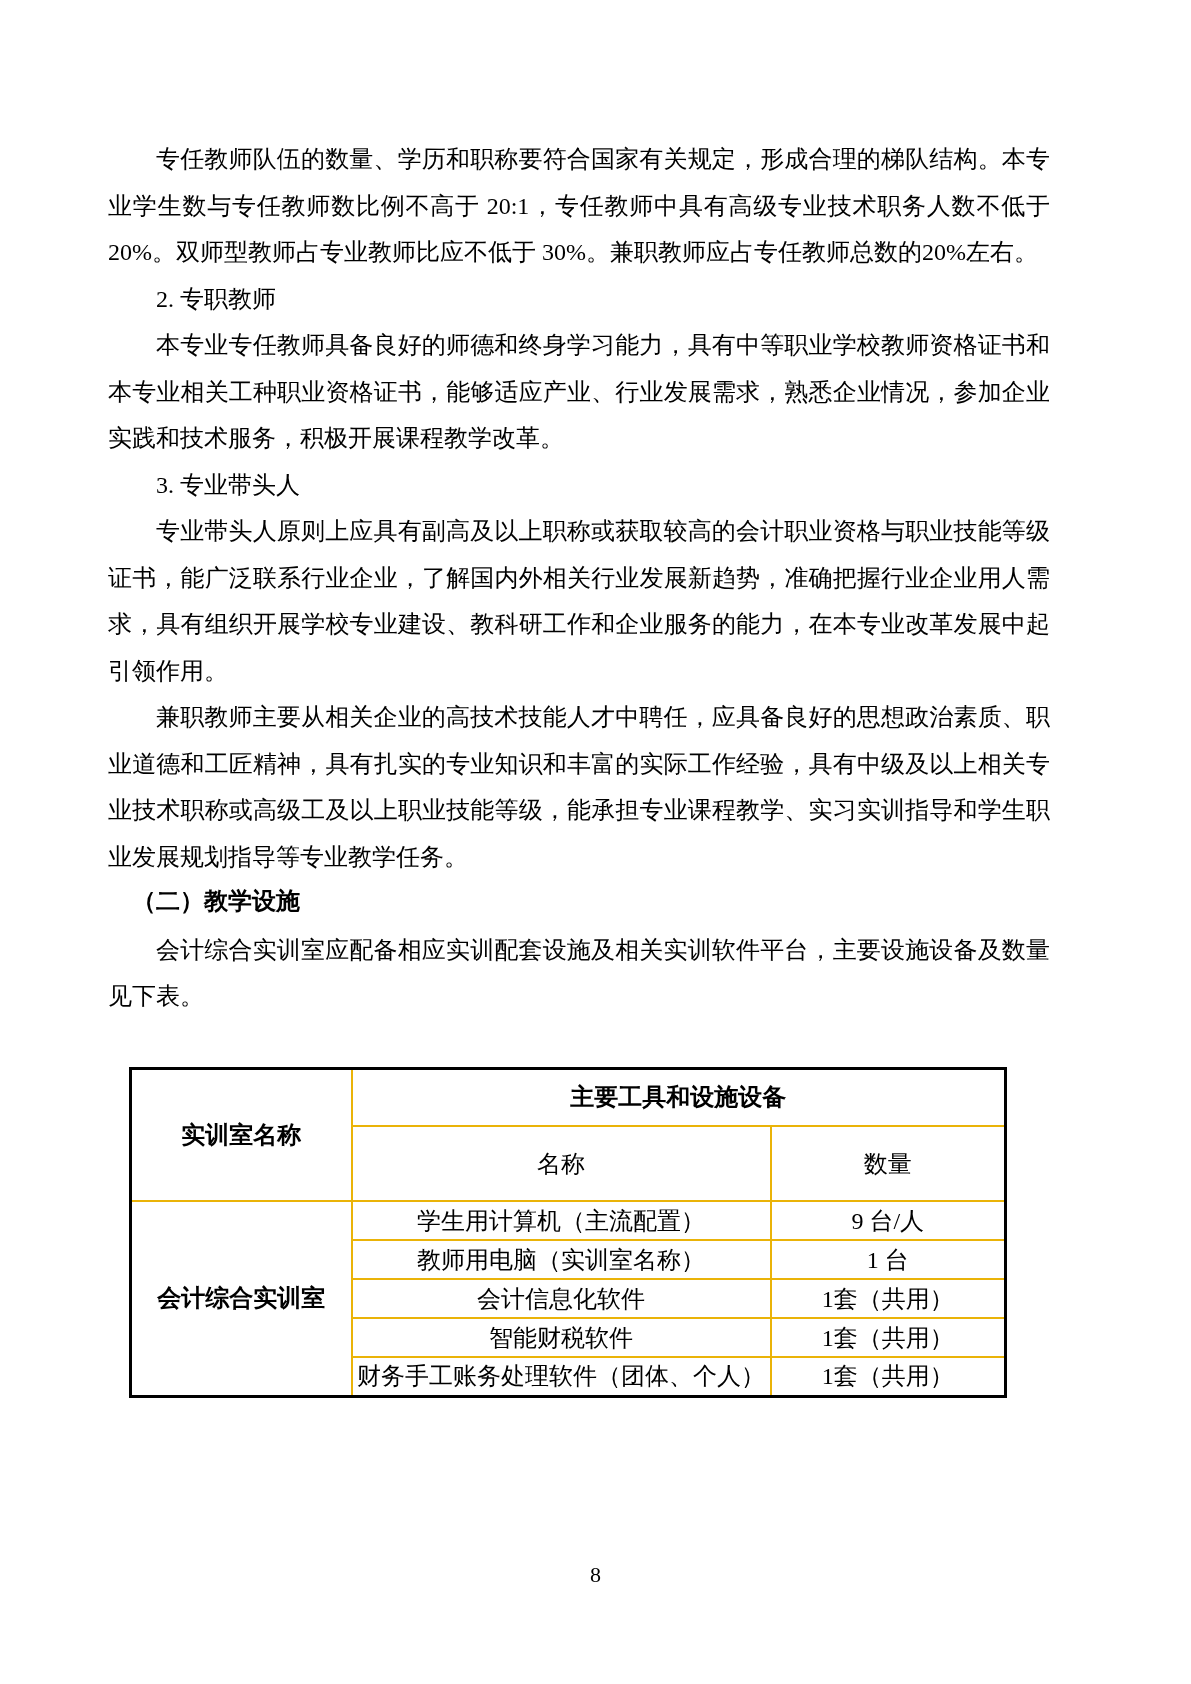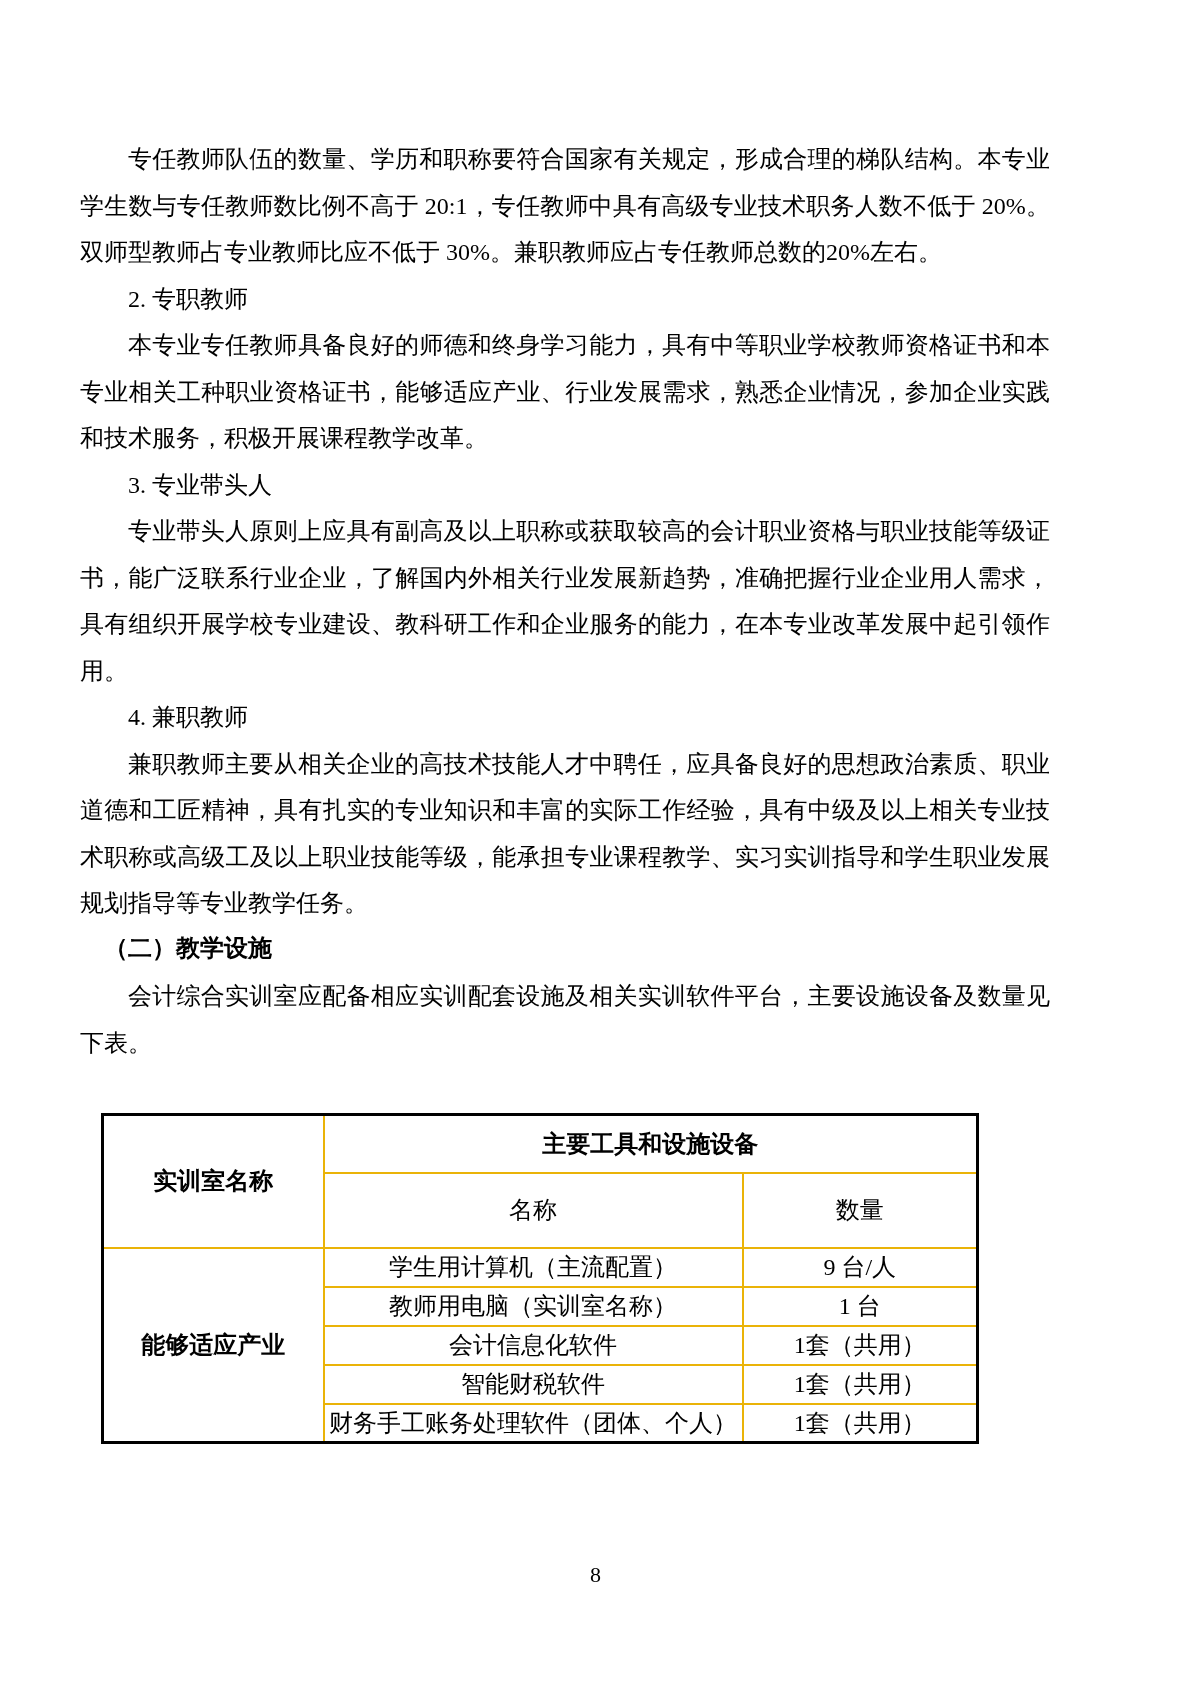--- a/index.html
+++ b/index.html
@@ -8,21 +8,21 @@
     font-family: "Liberation Serif", "DejaVu Serif", serif;
   }
   .page {
     position: relative;
     width: 1191px;
     height: 1684px;
     margin: 0 auto;
     background: #ffffff;
     color: #000000;
     box-sizing: border-box;
-    padding: 136px 141px 0 80px;
+    padding: 136px 141px 0 108px;
     overflow: hidden;
   }
   .para {
     margin: 0;
     font-size: 24px;
     line-height: 46.5px;
     text-align: justify;
     text-indent: 2em;
     font-family: "Liberation Serif", "DejaVu Serif", serif;
   }
@@ -78,21 +78,20 @@
   <p class="para">专任教师队伍的数量、学历和职称要符合国家有关规定，形成合理的梯队结构。本专业学生数与专任教师数比例不高于 20:1，专任教师中具有高级专业技术职务人数不低于 20%。双师型教师占专业教师比应不低于 30%。兼职教师应占专任教师总数的20%左右。</p>
 
   <p class="para">2. 专职教师</p>
 
   <p class="para">本专业专任教师具备良好的师德和终身学习能力，具有中等职业学校教师资格证书和本专业相关工种职业资格证书，能够适应产业、行业发展需求，熟悉企业情况，参加企业实践和技术服务，积极开展课程教学改革。</p>
 
   <p class="para">3. 专业带头人</p>
 
   <p class="para">专业带头人原则上应具有副高及以上职称或获取较高的会计职业资格与职业技能等级证书，能广泛联系行业企业，了解国内外相关行业发展新趋势，准确把握行业企业用人需求，具有组织开展学校专业建设、教科研工作和企业服务的能力，在本专业改革发展中起引领作用。</p>
 
-  <p class="para">4. 兼职教师</p>
 
   <p class="para">兼职教师主要从相关企业的高技术技能人才中聘任，应具备良好的思想政治素质、职业道德和工匠精神，具有扎实的专业知识和丰富的实际工作经验，具有中级及以上相关专业技术职称或高级工及以上职业技能等级，能承担专业课程教学、实习实训指导和学生职业发展规划指导等专业教学任务。</p>
 
   <p class="section-heading">（二）教学设施</p>
 
 
   <p class="para">会计综合实训室应配备相应实训配套设施及相关实训软件平台，主要设施设备及数量见下表。</p>
 
   <table class="facilities-table">
     <colgroup>
@@ -103,21 +102,21 @@
     <tbody>
       <tr class="row-h1">
         <td rowspan="2" class="bold-cell">实训室名称</td>
         <td colspan="2" class="bold-cell">主要工具和设施设备</td>
       </tr>
       <tr class="row-h2">
         <td>名称</td>
         <td>数量</td>
       </tr>
       <tr class="row-body">
-        <td rowspan="5" class="bold-cell">能够适应产业</td>
+        <td rowspan="5" class="bold-cell">会计综合实训室</td>
         <td>学生用计算机（主流配置）</td>
         <td>9 台/人</td>
       </tr>
       <tr class="row-body">
         <td>教师用电脑（实训室名称）</td>
         <td>1 台</td>
       </tr>
       <tr class="row-body">
         <td>会计信息化软件</td>
         <td>1套（共用）</td>

